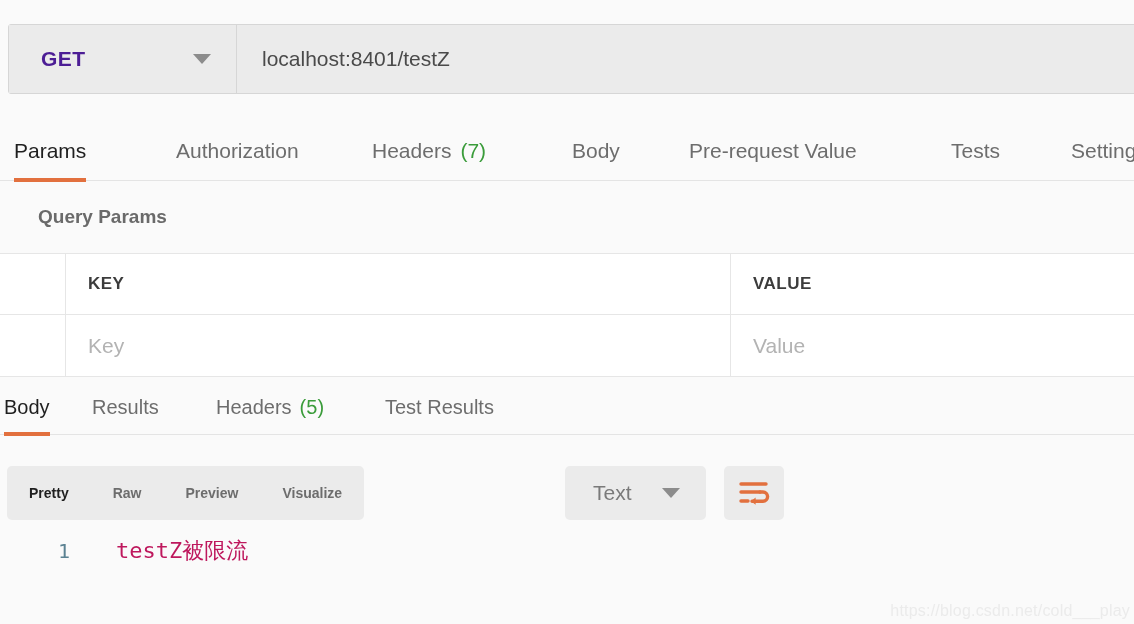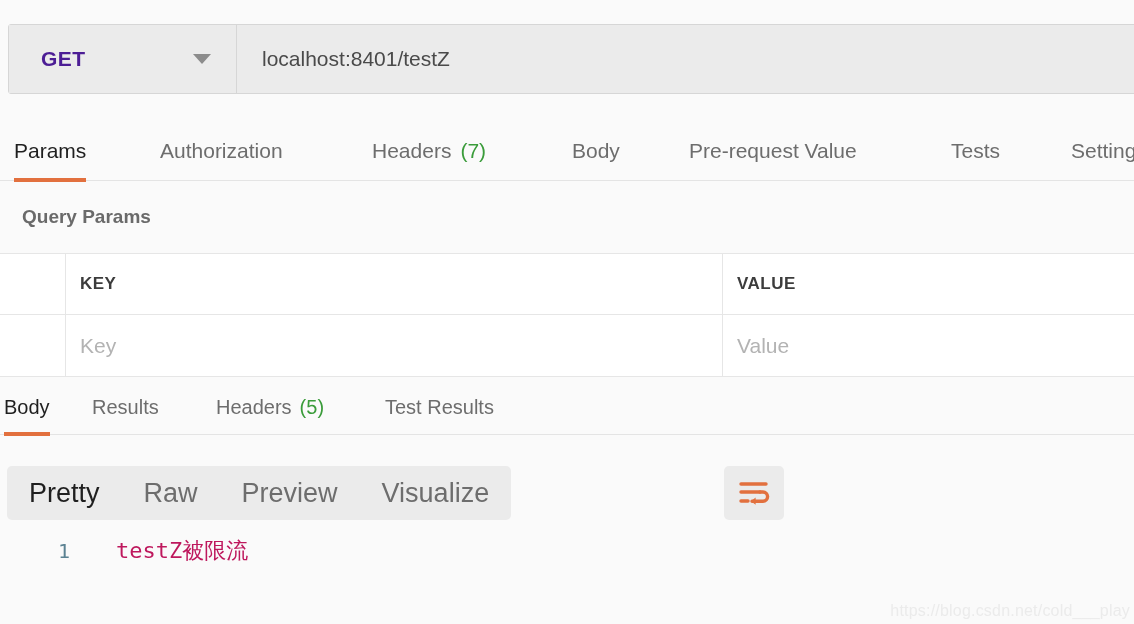--- a/index.html
+++ b/index.html
@@ -112,39 +112,40 @@
   }
   .req-tab .count {
     color: #3b9c3b;
     margin-left: 9px;
     font-size: 21px;
   }
 
   
   .qp-title {
     position: absolute;
-    left: 22px;
+    left: 38px;
     top: 206px;
     font-size: 19px;
     font-weight: 700;
     color: #6a6a6a;
   }
   .params-table {
     position: absolute;
     left: 0;
     top: 253px;
     width: 1134px;
     border-top: 1px solid #e6e6e6;
     border-bottom: 1px solid #e6e6e6;
     background: #ffffff;
   }
   .pt-row {
     display: flex;
     height: 61px;
     align-items: stretch;
+    gap: 8px;
   }
   .pt-row.header { border-bottom: 1px solid #e6e6e6; }
   .pt-check {
     flex: 0 0 66px;
     border-right: 1px solid #e6e6e6;
   }
   .pt-key {
     flex: 0 0 657px;
     display: flex;
     align-items: center;
@@ -224,25 +225,26 @@
     display: flex;
     align-items: center;
     background: #ebebeb;
     border-radius: 5px;
   }
   .fmt-btn {
     height: 54px;
     display: flex;
     align-items: center;
     padding: 0 22px;
-    font-size: 27px;
+    font-size: 14px;
     color: #6d6d6d;
     cursor: pointer;
     user-select: none;
     white-space: nowrap;
+    font-weight: bold;
   }
   .fmt-btn.active { color: #1f1f1f; }
 
   .type-select {
     position: absolute;
     left: 565px;
     top: 0;
     width: 141px;
     height: 54px;
     display: flex;
@@ -334,21 +336,21 @@
       <span class="method-label">GET</span>
       <span class="method-caret"></span>
     </div>
     <div class="url-input" title="Enter request URL">localhost:8401/testZ</div>
   </div>
 
   <div class="req-tabs">
     <div class="req-tab active" style="left:14px;position:absolute;">
       <span>Params</span>
     </div>
-    <div class="req-tab" style="left:160px;position:absolute;">
+    <div class="req-tab" style="left:176px;position:absolute;">
       <span>Authorization</span>
     </div>
     <div class="req-tab" style="left:372px;position:absolute;">
       <span>Headers</span>
       <span class="count">(7)</span>
     </div>
     <div class="req-tab" style="left:572px;position:absolute;">
       <span>Body</span>
     </div>
     <div class="req-tab" style="left:689px;position:absolute;">
@@ -410,20 +412,24 @@
         <span>Raw</span>
       </div>
       <div class="fmt-btn">
         <span>Preview</span>
       </div>
       <div class="fmt-btn">
         <span>Visualize</span>
       </div>
     </div>
 
+    <div class="type-select">
+      <span class="type-label">Text</span>
+      <span class="type-caret"></span>
+    </div>
 
     <div class="wrap-btn">
       <svg width="32" height="28" viewBox="0 0 32 28">
         <line x1="3" y1="5" x2="28" y2="5" stroke="#e2703e" stroke-width="3.4" stroke-linecap="round"></line>
         <line x1="3" y1="13" x2="22" y2="13" stroke="#e2703e" stroke-width="3.4" stroke-linecap="round"></line>
         <path d="M22 13 h3 a4.6 4.6 0 0 1 0 9.2 H14" fill="none" stroke="#e2703e" stroke-width="3.4" stroke-linecap="round"></path>
         <path d="M17.6 18.6 L13 22.2 L17.6 25.8 Z" fill="#e2703e"></path>
         <line x1="3" y1="22" x2="10" y2="22" stroke="#e2703e" stroke-width="3.4" stroke-linecap="round"></line>
       </svg>
     </div>

